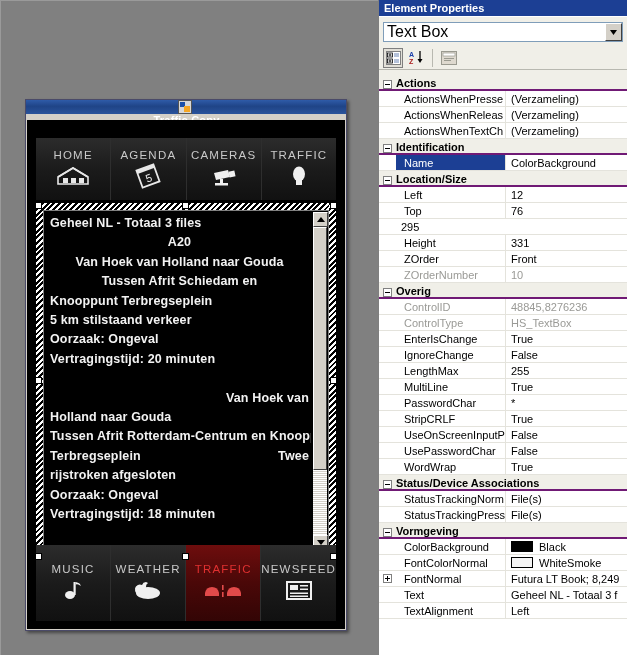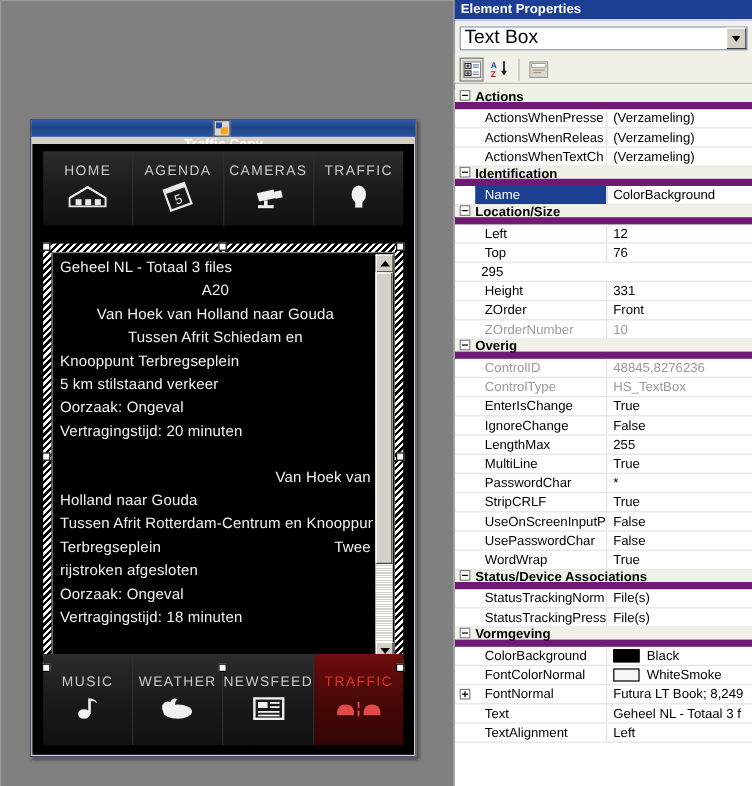--- a/index.html
+++ b/index.html
@@ -55,21 +55,21 @@
   .wbtn.min span{transform:translateY(2px);}
 
   #appbody {
     position: absolute; left:1px; right:1px; top:20px; bottom:1px;
     background: #000;
     overflow: hidden;
   }
 
   
   #topnav {
-    position:absolute; left:9px; top:6px; right:9px; height:62px;
+    position:absolute; left:9px; top:18px; right:9px; height:62px;
     background: linear-gradient(to bottom,#2c2c2c 0%,#1b1b1b 50%,#111 100%);
     display: flex;
     text-align: right;
   }
   .navcell {
     flex:1; display:flex; flex-direction:column; align-items:center;
     justify-content:center; gap:2px;
     border-right:1px solid #2e2e2e;
     color:#b9b9b9;
   }
@@ -108,21 +108,21 @@
     display:flex;
   }
   #txtinner{
     flex:1; position:relative; overflow:hidden;
     color:#f2f2f2; font-size:12.5px; line-height:19.4px;
     padding:3px 2px 0 6px;
     font-family:"Liberation Sans", sans-serif;
     letter-spacing:.15px;
     white-space:pre-wrap;
   }
-  .tline{ white-space:pre; }
+  .tline{ white-space:pre;font-weight:bold; }
   .tc{ text-align:center; }
   .tr{ text-align:right; }
   .split{ display:flex; justify-content:space-between; }
 
   
   #tsb{ width:17px; background:#000; border-left:1px solid #000; position:relative; flex:none;}
   .sbbtn{
     position:absolute; left:1px; width:15px; height:15px;
     background:#d4d0c8; border:1px solid #fff;
     border-right-color:#404040; border-bottom-color:#404040;
@@ -175,21 +175,21 @@
     border:1px solid transparent;
   }
   .tbtn.pressed{ border:1px solid #7f7f7f; background:#e2e0d8;}
   .tbsep{width:1px;height:18px;background:#b8b8b0;margin:0 3px;}
 
   #grid{ position:absolute; left:0; right:0; top:75px; bottom:0; overflow:hidden;
          background:#fff; }
   .row{ display:flex; height:16px; align-items:stretch;
         border-bottom:1px solid #e4e3dc; font-size:11px;}
   .cat{ background:#f0efe8; font-weight:bold; color:#000;
-        align-items:flex-start; padding-left:0; border-bottom:6px solid #701a75;}
+        align-items:flex-end; padding-left:0; border-bottom:2px solid #701a75;}
   .cat .expander{ width:17px; display:flex;align-items:center;justify-content:center;flex:none;}
   .cat .catname{ display:flex;align-items:center;}
   .expbox{
     width:9px;height:9px;border:1px solid #808080;background:#fff;
     position:relative;
   }
   .expbox::before{content:"";position:absolute;left:1px;right:1px;top:3px;height:1px;background:#000;}
   .expbox.plus::after{content:"";position:absolute;top:1px;bottom:1px;left:3px;width:1px;background:#000;}
 
   .pname{
@@ -323,41 +323,41 @@
         <div class="navcell">
           <div class="navlabel">WEATHER</div>
           <div class="navicon">
             <svg width="34" height="22" viewBox="0 0 34 22">
               <path d="M4 10 a5 5 0 0 1 7 -4 a4.5 4.5 0 0 1 4 -3 a5 5 0 0 1 2 1 a4 4 0 0 0 -2 4 Z" fill="#f0f0f0"></path>
               <ellipse cx="17" cy="14" rx="12" ry="6" fill="#f0f0f0"></ellipse>
               <ellipse cx="10" cy="11" rx="6" ry="5" fill="#f0f0f0"></ellipse>
             </svg>
           </div>
         </div>
+        <div class="navcell active">
+          <div class="navlabel">TRAFFIC</div>
+          <div class="navicon">
+            <svg width="40" height="22" viewBox="0 0 40 22">
+              <path d="M2 14 q1 -6 7 -6 q6 0 7 6 l0 3 l-14 0 Z" fill="#e24a4a"></path>
+              <rect x="19" y="6" width="1.6" height="5" fill="#e24a4a"></rect>
+              <rect x="19" y="13" width="1.6" height="5" fill="#e24a4a"></rect>
+              <path d="M24 14 q1 -6 7 -6 q6 0 7 6 l0 3 l-14 0 Z" fill="#e24a4a"></path>
+            </svg>
+          </div>
+        </div>
         <div class="navcell">
           <div class="navlabel">NEWSFEED</div>
           <div class="navicon">
             <svg width="30" height="22" viewBox="0 0 30 22">
               <rect x="3" y="3" width="24" height="17" fill="none" stroke="#f0f0f0" stroke-width="2"></rect>
               <rect x="6" y="6" width="8" height="5" fill="#f0f0f0"></rect>
               <rect x="16" y="6" width="8" height="1.5" fill="#f0f0f0"></rect>
               <rect x="16" y="9.5" width="8" height="1.5" fill="#f0f0f0"></rect>
               <rect x="6" y="13.5" width="18" height="1.5" fill="#f0f0f0"></rect>
               <rect x="6" y="16.5" width="18" height="1.5" fill="#f0f0f0"></rect>
-            </svg>
-          </div>
-        </div>
-        <div class="navcell active">
-          <div class="navlabel">TRAFFIC</div>
-          <div class="navicon">
-            <svg width="40" height="22" viewBox="0 0 40 22">
-              <path d="M2 14 q1 -6 7 -6 q6 0 7 6 l0 3 l-14 0 Z" fill="#e24a4a"></path>
-              <rect x="19" y="6" width="1.6" height="5" fill="#e24a4a"></rect>
-              <rect x="19" y="13" width="1.6" height="5" fill="#e24a4a"></rect>
-              <path d="M24 14 q1 -6 7 -6 q6 0 7 6 l0 3 l-14 0 Z" fill="#e24a4a"></path>
             </svg>
           </div>
         </div>
       </div>
 
     </div>
   </div>
 </div>
 
 <div id="props">

